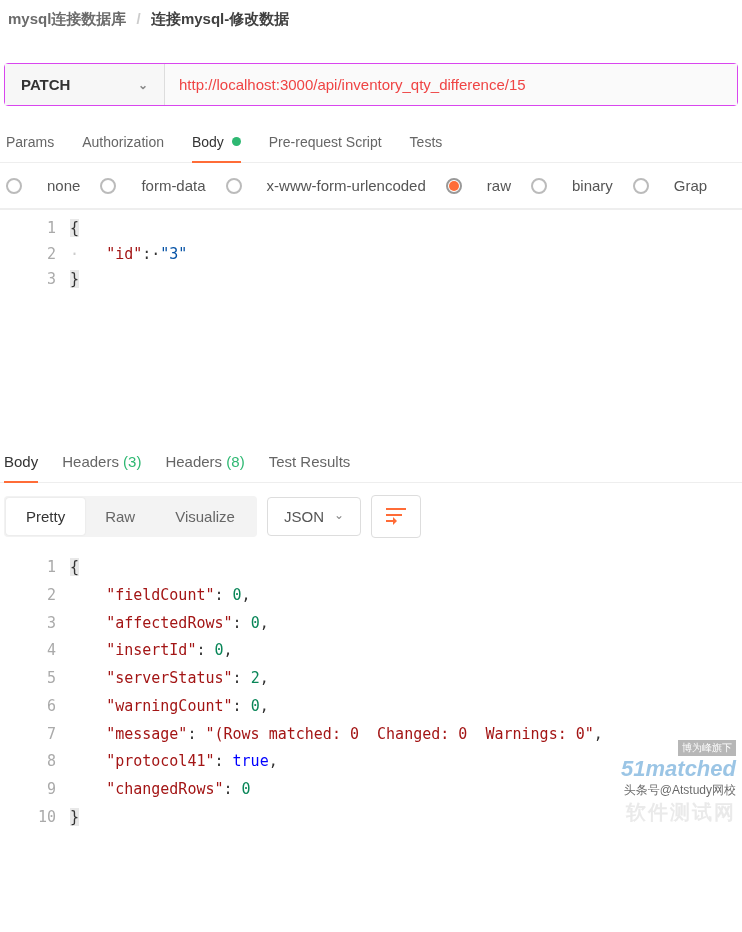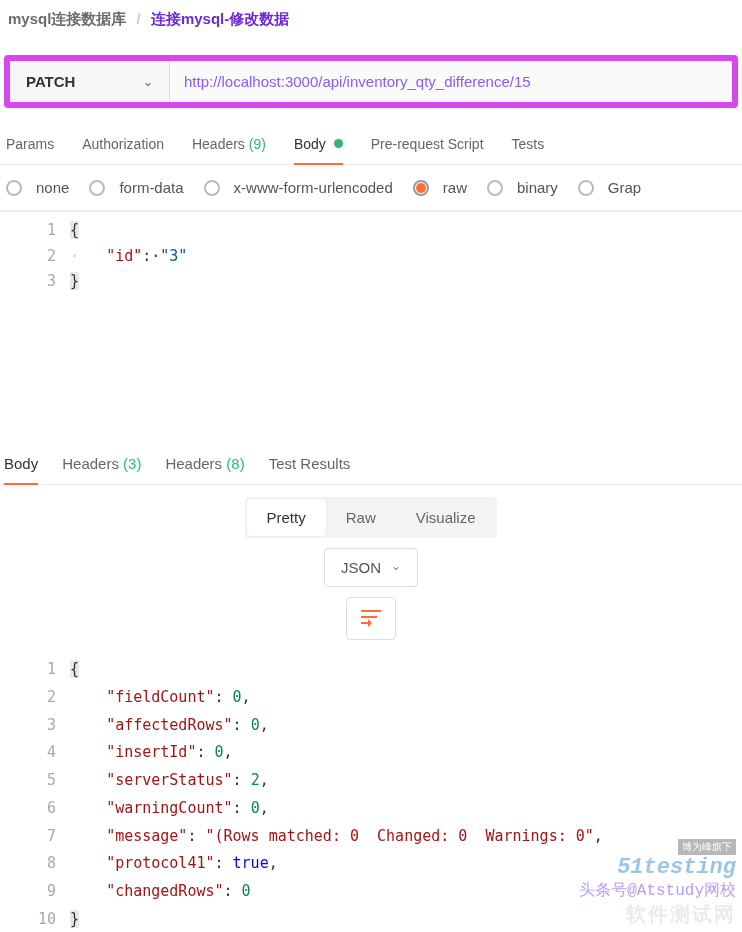--- a/index.html
+++ b/index.html
@@ -1,68 +1,68 @@
 <!DOCTYPE html>
 <html><head>
 <meta charset="utf-8">
 <style>
 * { box-sizing: border-box; margin: 0; padding: 0; }
 body { font-family: -apple-system, BlinkMacSystemFont, "Segoe UI", Arial, sans-serif; font-size: 14px; color: #333; background: #fff; width: 742px; overflow: hidden; }
 .breadcrumb { padding: 10px 8px 14px; font-size: 15px; font-weight: 600; color: #6b6b6b; }
 .breadcrumb .sep { color: #ccc; margin: 0 6px; }
-.breadcrumb .current { color: #6d28d9; }
-.url-row { display: flex; margin: 12px 4px 18px; border: 6px solid #d946ef; border-radius: 4px; }
+.breadcrumb .current { color: #404040; }
+.url-row { display: flex; margin: 20px 4px 18px; border: 1px solid #d946ef; border-radius: 4px; }
 .method-select { display: flex; align-items: center; justify-content: space-between; width: 160px; padding: 12px 16px; font-size: 15px; font-weight: 600; background: #f7f7f7; border-right: 1px solid #ddd; cursor: pointer; }
 .method-select .chev { color: #888; font-size: 12px; }
-.url-input { flex: 1; padding: 12px 14px; font-size: 15px; color: #8b5cf6; background: #fafafa; border: none; outline: none; }
+.url-input { flex: 1; padding: 12px 14px; font-size: 15px; color: #ef4444; background: #fafafa; border: none; outline: none; }
 .tabs { display: flex; gap: 28px; padding: 0 6px; border-bottom: 1px solid #eee; }
 .tab { padding: 10px 0 12px; font-size: 14px; color: #666; cursor: pointer; position: relative; }
 .tab.active { color: #333; }
 .tab.active::after { content: ""; position: absolute; left: 0; right: 0; bottom: -1px; height: 2px; background: #ff6c37; }
 .tab .count { color: #2eb872; }
 .tab .dot { display: inline-block; width: 9px; height: 9px; background: #2eb872; border-radius: 50%; margin-left: 4px; vertical-align: 1px; }
 .radio-row { display: flex; align-items: center; gap: 20px; padding: 14px 6px; border-bottom: 1px solid #eee; }
-.radio { display: flex; align-items: center; gap: 14px; font-size: 15px; color: #555; cursor: pointer; }
+.radio { display: flex; align-items: center; gap: 25px; font-size: 15px; color: #555; cursor: pointer; }
 .radio .circle { width: 16px; height: 16px; border: 2px solid #bbb; border-radius: 50%; display: flex; align-items: center; justify-content: center; }
 .radio.selected .circle { border-color: #999; }
 .radio.selected .circle::after { content: ""; width: 10px; height: 10px; background: #ff6c37; border-radius: 50%; }
 .editor { border-top: 1px solid #eee; padding: 6px 0 0; font-family: Consolas, Monaco, monospace; font-size: 15px; line-height: 1.7; background: #fff; min-height: 230px; }
 .line { display: flex; }
 .gutter { width: 70px; text-align: right; padding-right: 14px; color: #aaa; user-select: none; }
 .code { flex: 1; white-space: pre; }
 .brace-hl { background: #e8e8e8; }
 .k { color: #a31515; }
 .colon { color: #333; }
 .s { color: #0451a5; }
 .n { color: #098658; }
 .b { color: #0000ff; font-weight: 400; }
 .sq { color: #a31515; }
 .dot-space { color: #ccc; }
 .resp-tabs { display: flex; gap: 24px; padding: 0 4px; margin-top: 4px; border-bottom: 1px solid #eee; }
 .resp-tab { padding: 10px 0 12px; font-size: 15px; color: #666; cursor: pointer; position: relative; }
 .resp-tab.active { color: #333; }
 .resp-tab.active::after { content: ""; position: absolute; left: 0; right: 0; bottom: -1px; height: 2px; background: #ff6c37; }
 .resp-tab .count { color: #2eb872; }
-.view-row { display: flex; align-items: center; gap: 10px; padding: 12px 4px; flex-direction: column; }
+.view-row { display: flex; align-items: center; gap: 10px; padding: 12px 4px; }
 .view-tabs { display: flex; background: #f3f3f3; border-radius: 4px; padding: 2px; }
 .view-tab { padding: 10px 20px; font-size: 15px; color: #666; cursor: pointer; border-radius: 3px; }
 .view-tab.active { background: #fff; color: #333; box-shadow: 0 0 2px rgba(0,0,0,0.1); }
 .dd-btn { display: flex; align-items: flex-start; gap: 10px; padding: 10px 16px; border: 1px solid #ddd; border-radius: 4px; font-size: 15px; color: #555; cursor: pointer; background: #fff; }
 .dd-btn .chev { color: #888; font-size: 12px; }
 .wrap-btn { padding: 10px 14px; border: 1px solid #ddd; border-radius: 4px; cursor: pointer; color: #ff6c37; font-size: 18px; background: #fff; }
 .wrap-icon { display: inline-block; width: 20px; height: 14px; position: relative; }
 .wrap-icon::before { content: ""; position: absolute; top: 0; left: 0; right: 0; height: 2px; background: #ff6c37; }
 .wrap-icon::after { content: ""; position: absolute; top: 6px; left: 0; right: 4px; height: 2px; background: #ff6c37; }
 .wrap-icon span { position: absolute; bottom: 0; left: 0; width: 10px; height: 2px; background: #ff6c37; }
 .wrap-icon span::after { content: ""; position: absolute; right: -5px; top: -3px; border: 4px solid transparent; border-left-color: #ff6c37; }
 .resp-editor { font-family: Consolas, Monaco, monospace; font-size: 15px; line-height: 1.85; padding-top: 4px; }
-.watermark { position: absolute; right: 6px; bottom: 6px; text-align: right; opacity: 0.6; pointer-events: none; font-family: Liberation Mono, monospace; }
+.watermark { position: absolute; right: 6px; bottom: 6px; text-align: right; opacity: 0.6; pointer-events: none; }
 .wm1 { font-size: 10px; background: #888; color: #fff; padding: 1px 4px; display: inline-block; }
 .wm2 { font-size: 22px; font-weight: 800; font-style: italic; color: #5a9fd4; }
-.wm3 { font-size: 16px; color: #8b5cf6; }
+.wm3 { font-size: 12px; color: #000000; }
 .wm4 { font-size: 20px; color: #ddd; font-weight: 600; letter-spacing: 2px; }
 .container { position: relative; }
 </style>
 </head>
 <body>
 
 <div class="container">
 
 <div class="breadcrumb">
   <span>mysql连接数据库</span>
@@ -74,24 +74,20 @@
   <div class="method-select">
     <span>PATCH</span>
     <span class="chev">⌄</span>
   </div>
   <input class="url-input" value="http://localhost:3000/api/inventory_qty_difference/15" style="">
 </div>
 
 <div class="tabs">
   <div class="tab">Params</div>
   <div class="tab">Authorization</div>
-  <div class="tab">
-    <span>Headers</span>
-    <span class="count">(9)</span>
-  </div>
   <div class="tab active">
     <span>Body</span>
     <span class="dot"></span>
   </div>
   <div class="tab">Pre-request Script</div>
   <div class="tab">Tests</div>
 </div>
 
 <div class="radio-row">
   <div class="radio">
@@ -201,18 +197,18 @@
         <div class="code">    <span class="k">"changedRows"</span><span>: </span><span class="n">0</span></div>
       </div>
       <div class="line">
         <div class="gutter">10</div>
         <div class="code"><span class="brace-hl">}</span></div>
       </div>
     </div>
 
 <div class="watermark">
   <div class="wm1">博为峰旗下</div>
-  <div><span class="wm2 g">51</span><span class="wm2">testing</span></div>
+  <div><span class="wm2 g">51</span><span class="wm2">matched</span></div>
   <div class="wm3">头条号@Atstudy网校</div>
   <div class="wm4">软件测试网</div>
 </div>
 
 </div>
 
 </body></html>

